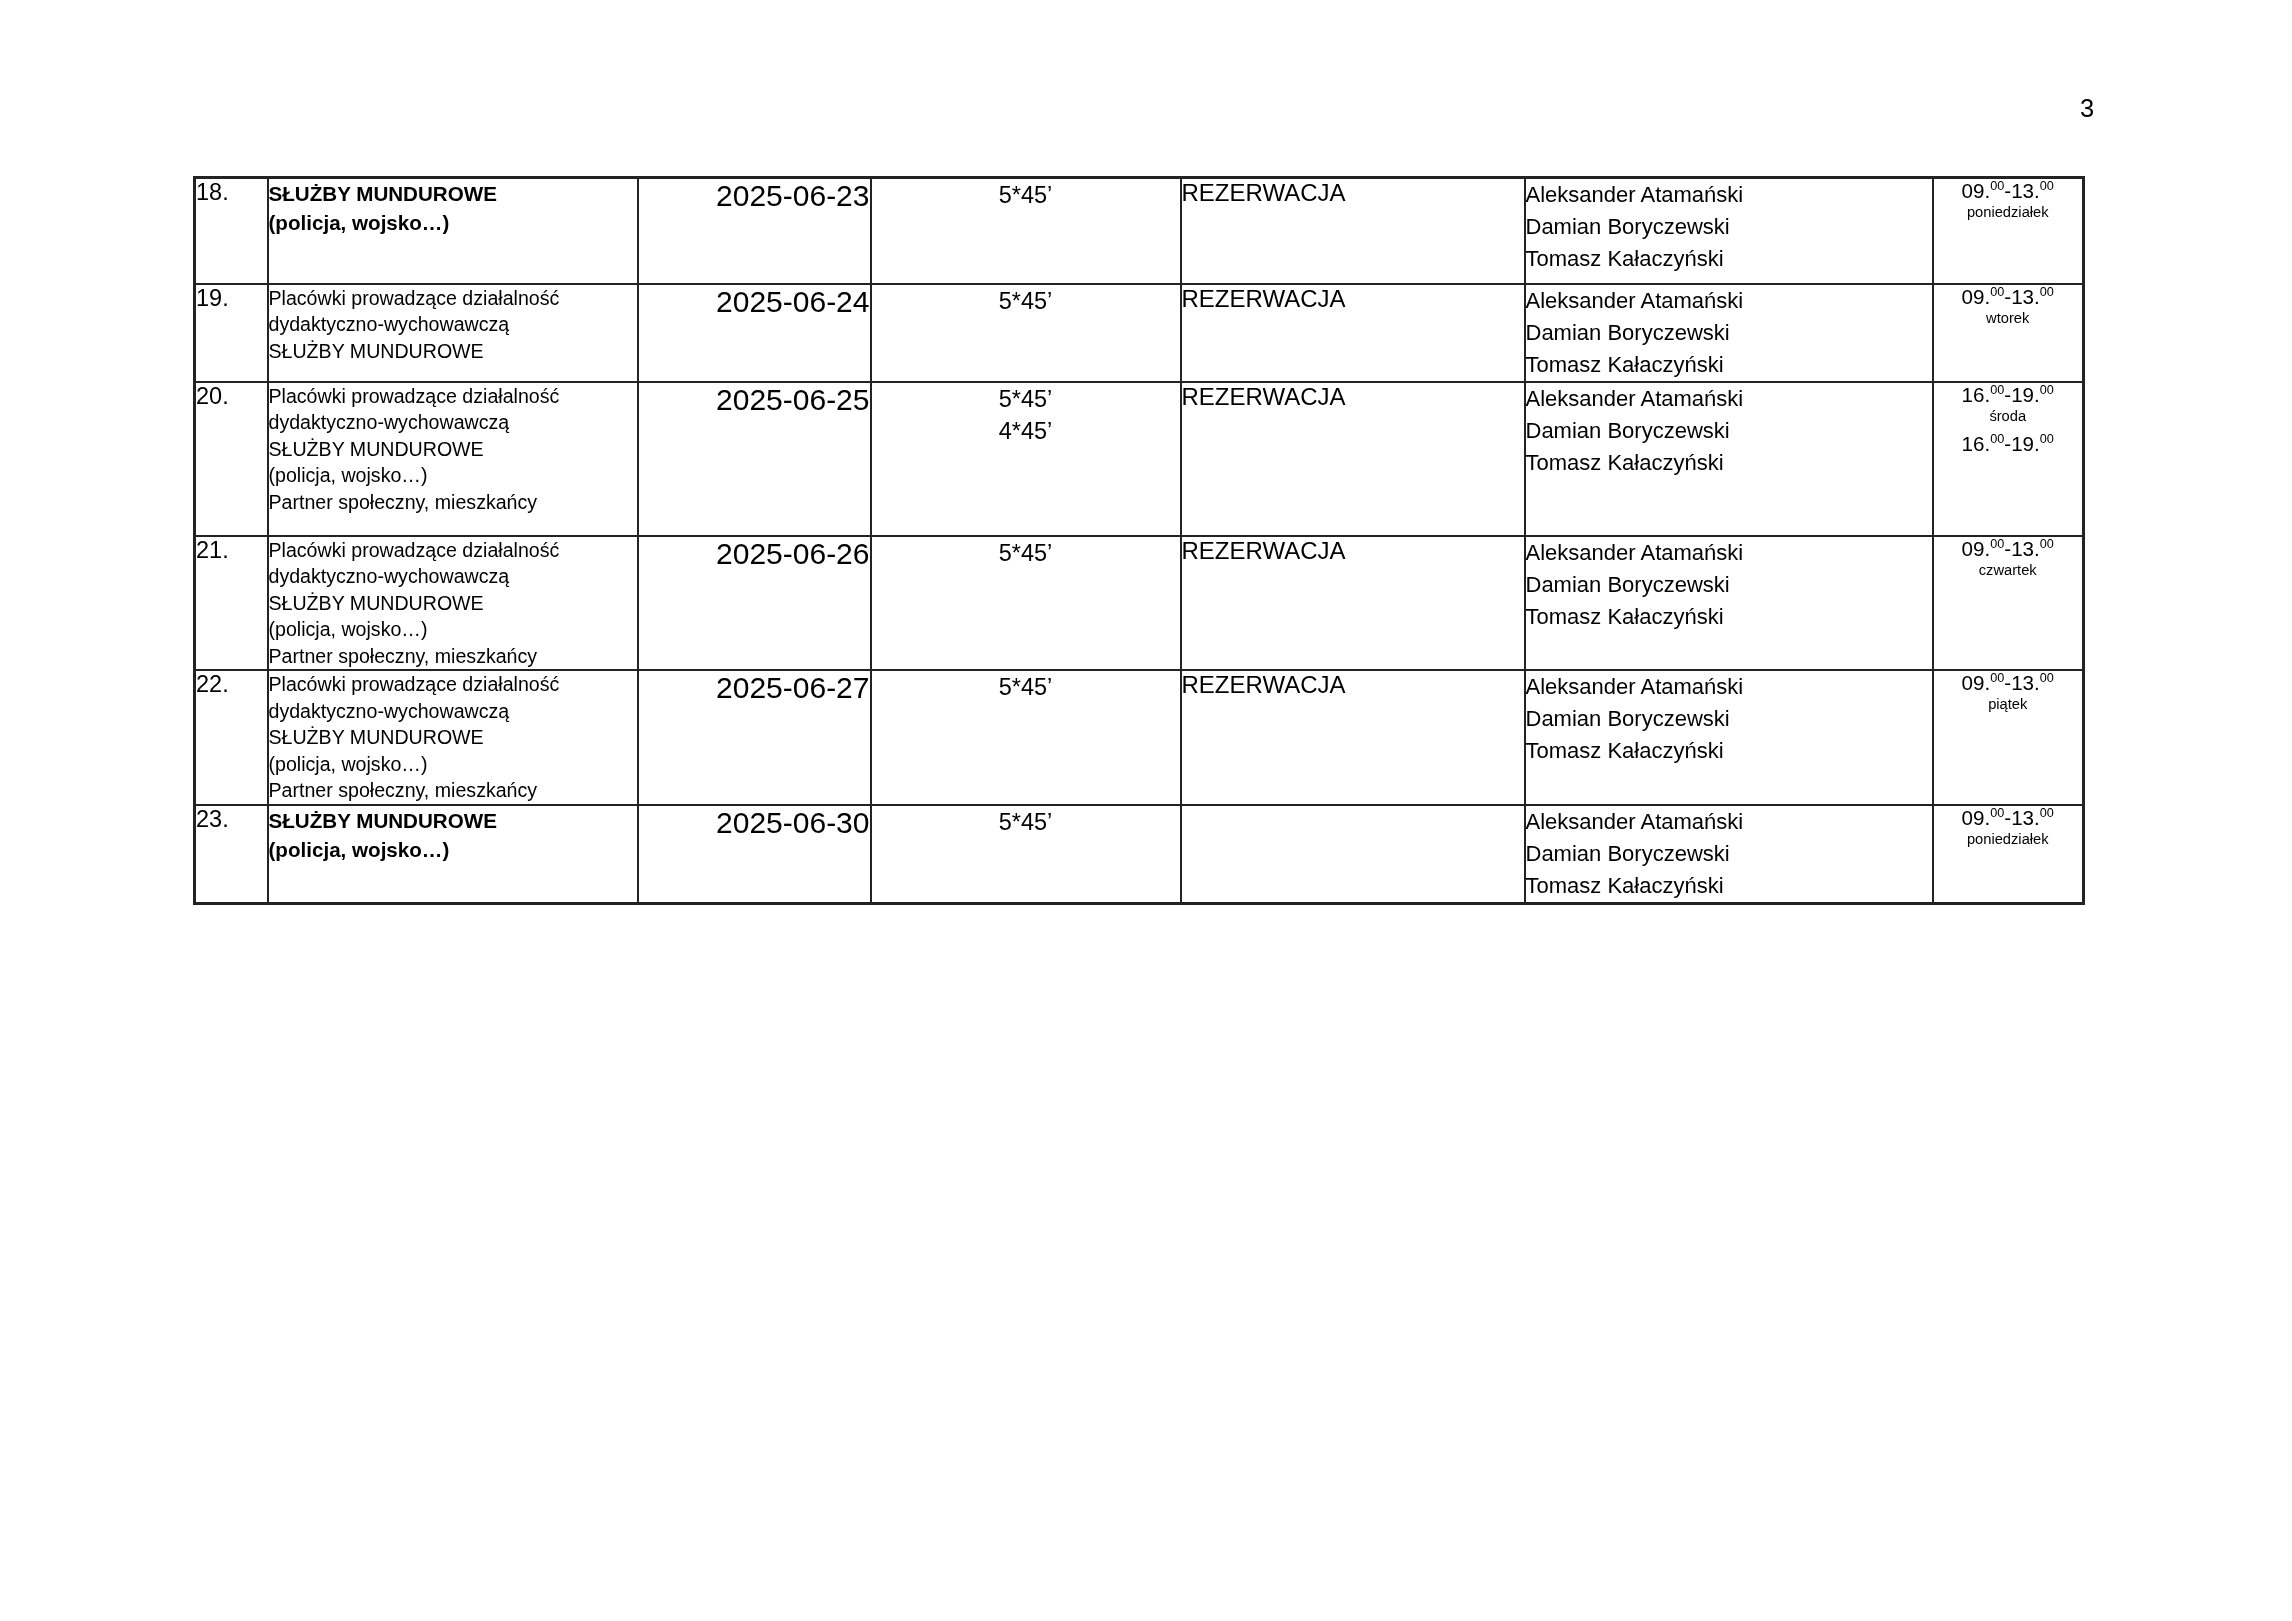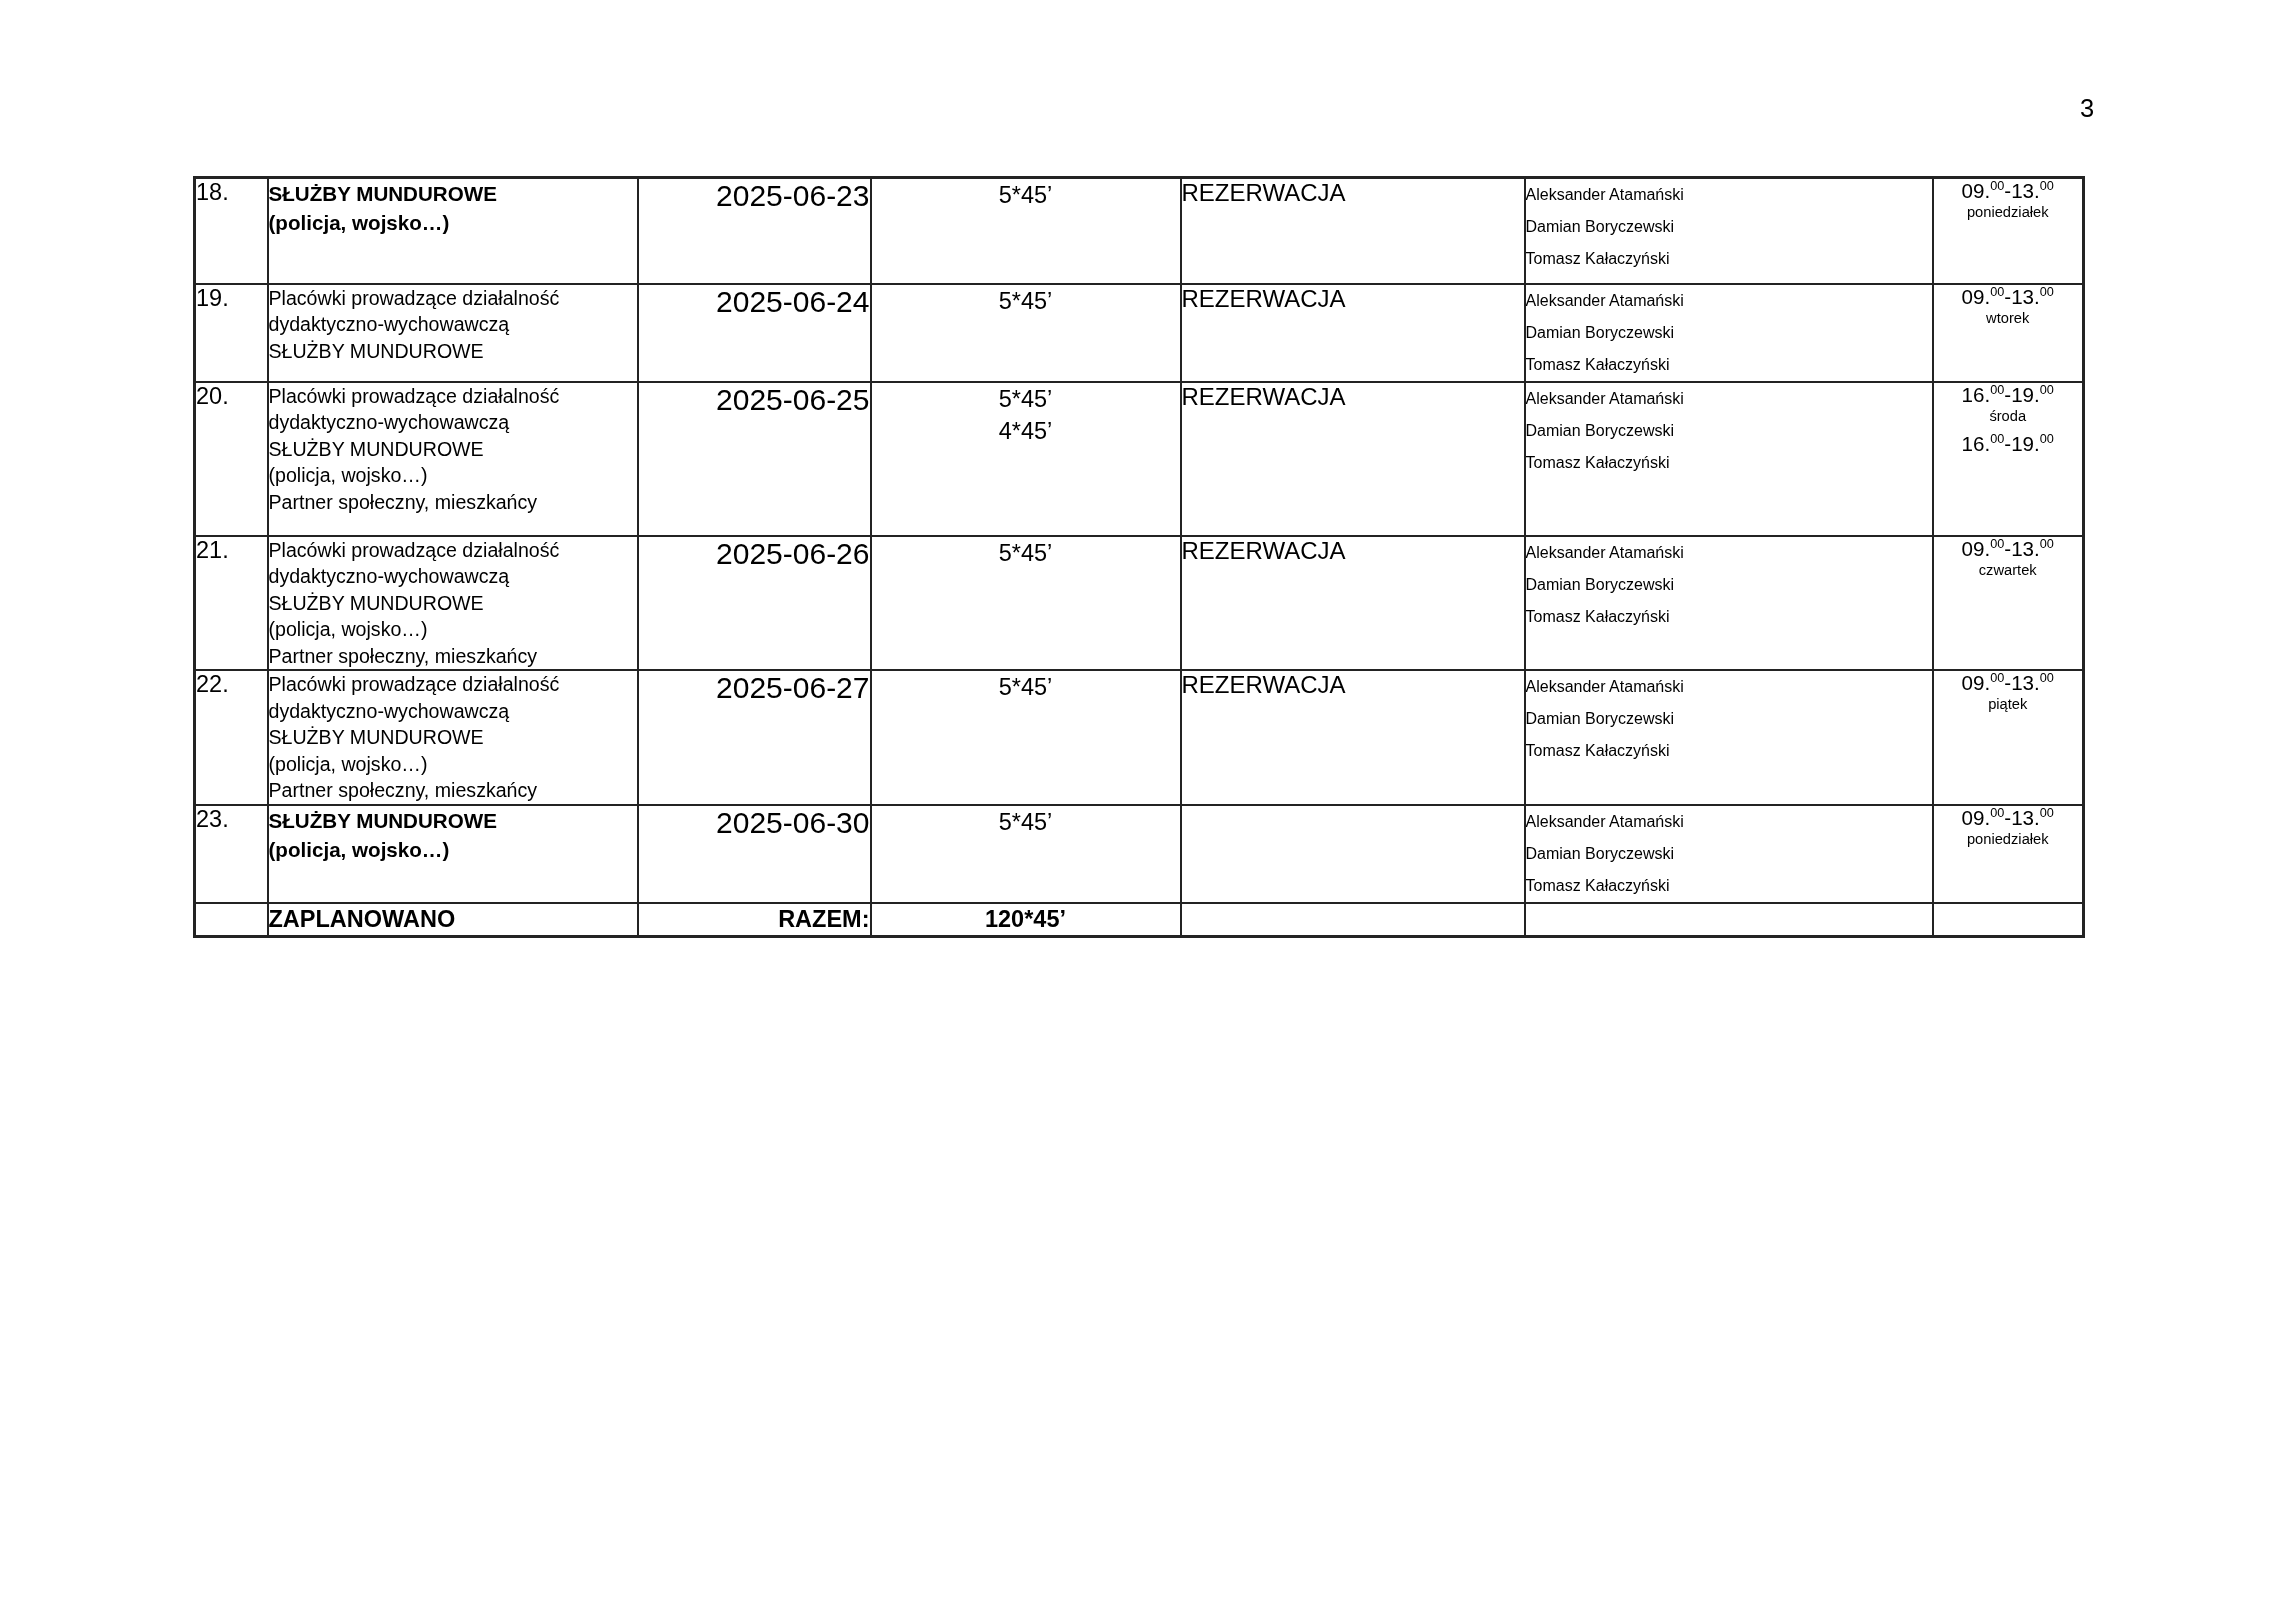--- a/index.html
+++ b/index.html
@@ -60,21 +60,21 @@
     font-size: 23.5px;
     text-align: center;
     padding-top: 7.8px;
     line-height: 32px;
   }
   td.c-status {
     font-size: 24px;
     padding-top: 7.8px;
   }
   td.c-names {
-    font-size: 16px;
+    font-size: 22px;
     line-height: 32px;
     padding: 4.9px 3.9px 0 10.8px;
   }
   td.c-hours {
     text-align: center;
     padding-top: 6.9px;
     font-size: 20.6px;
   }
   td.c-hours sup {
     font-size: 12.7px;
@@ -258,27 +258,18 @@
         <div>Aleksander Atamański</div>
         <div>Damian Boryczewski</div>
         <div>Tomasz Kałaczyński</div>
       </td>
       <td class="c-hours">
         <div class="hrange"><span>09.</span><sup>00</sup><span>-13.</span><sup>00</sup></div>
         <div class="hday">poniedziałek</div>
       </td>
     </tr>
 
-    <tr class="summary-row" style="height:34px">
-      <td></td>
-      <td class="s-label">ZAPLANOWANO</td>
-      <td class="s-razem">RAZEM:</td>
-      <td class="s-total">120*45’</td>
-      <td></td>
-      <td></td>
-      <td></td>
-    </tr>
   </tbody>
     </table>
 
 
 </div>
 
 
 </body></html>

